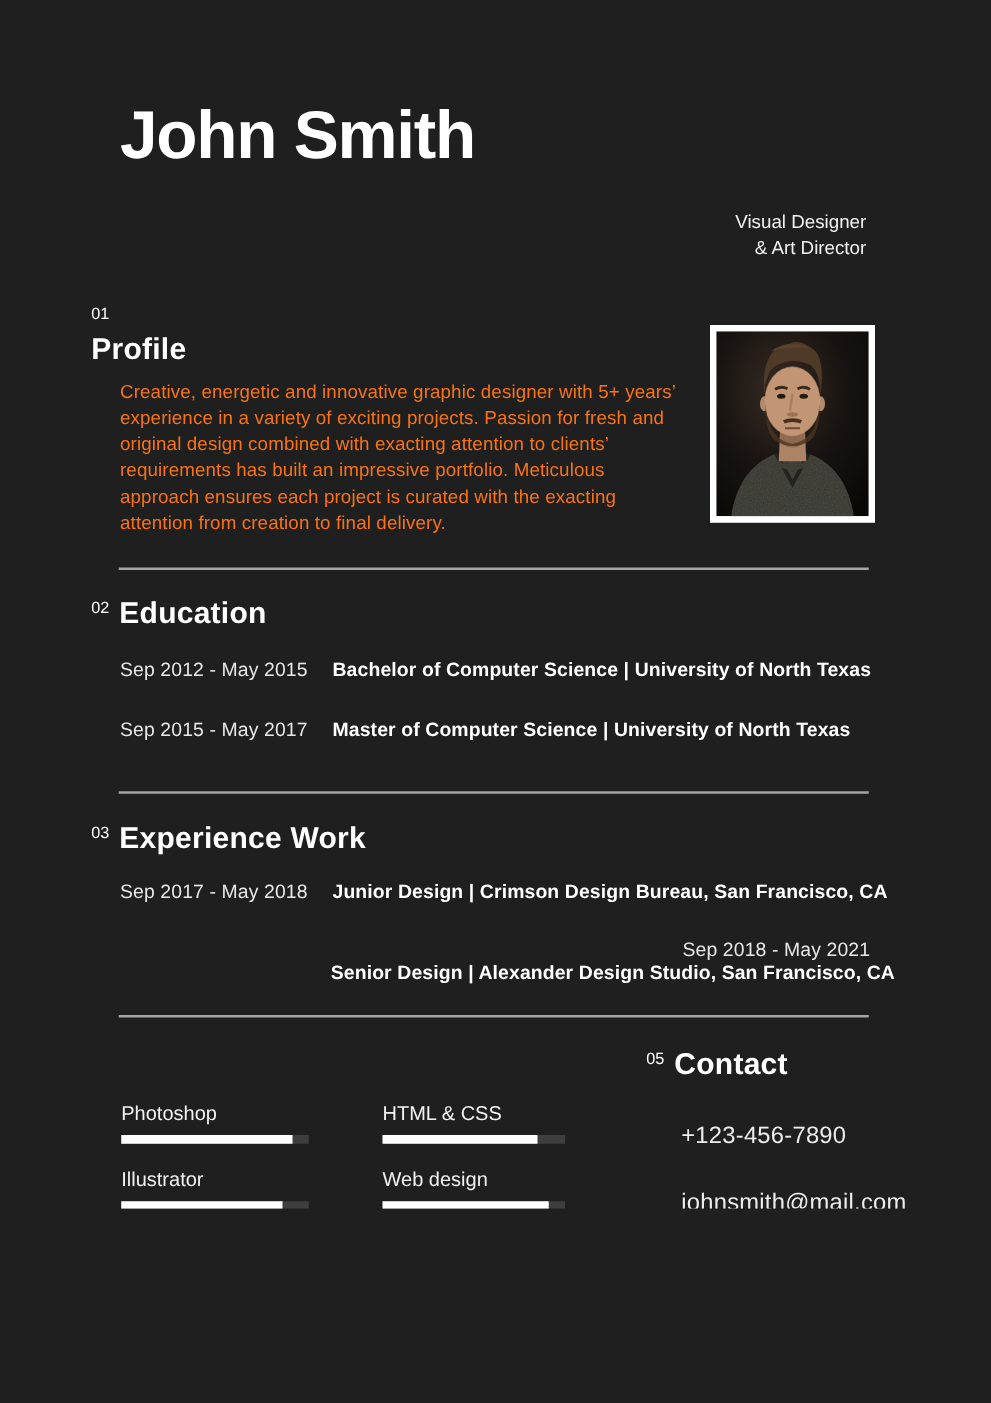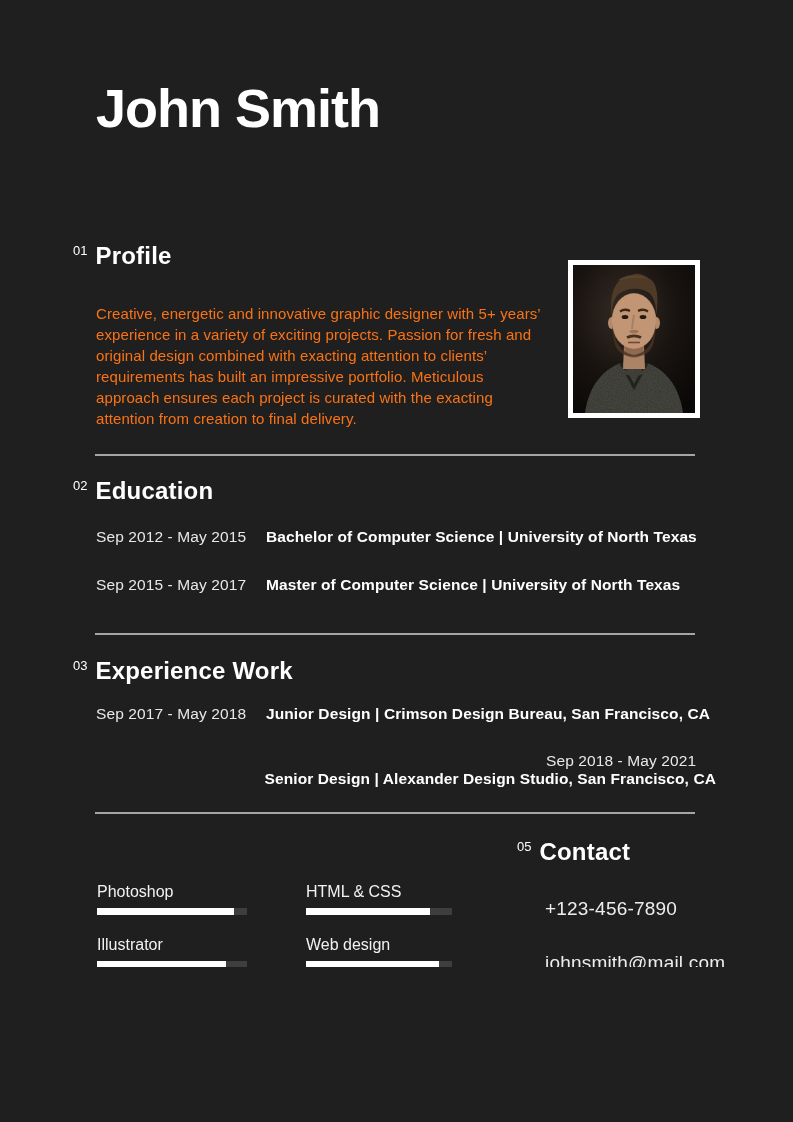--- a/index.html
+++ b/index.html
@@ -55,22 +55,26 @@
   
   .contact-list{position:absolute;left:545px;top:898px;}
   .contact-item{font-size:19px;font-weight:500;color:#ededed;margin-bottom:32px;letter-spacing:.2px;}
 </style>
 </head>
 <body>
 
 <div class="page">
 
   <h1 class="name">John Smith</h1>
-
-  <div class="sec-head" style="left:73px;top:242px;">
+  <div class="tagline">
+    <div>Visual Designer</div>
+    <div>&amp; Art Director</div>
+  </div>
+
+  <div class="sec-head" style="left:73px;top:242px;flex-direction:column;">
     <span class="sec-num">01</span>
     <h2 class="sec-title">Profile</h2>
   </div>
   <p class="profile-text">Creative, energetic and innovative graphic designer with 5+ years’ experience in a variety of exciting projects. Passion for fresh and original design combined with exacting attention to clients’ requirements has built an impressive portfolio. Meticulous approach ensures each project is curated with the exacting attention from creation to final delivery.</p>
 
   <div class="photo-frame">
     <svg viewBox="0 0 122 148" preserveAspectRatio="none">
       <defs>
         <radialGradient id="pbg" cx="42%" cy="32%" r="80%">
           <stop offset="0%" stop-color="#352b24"></stop>

